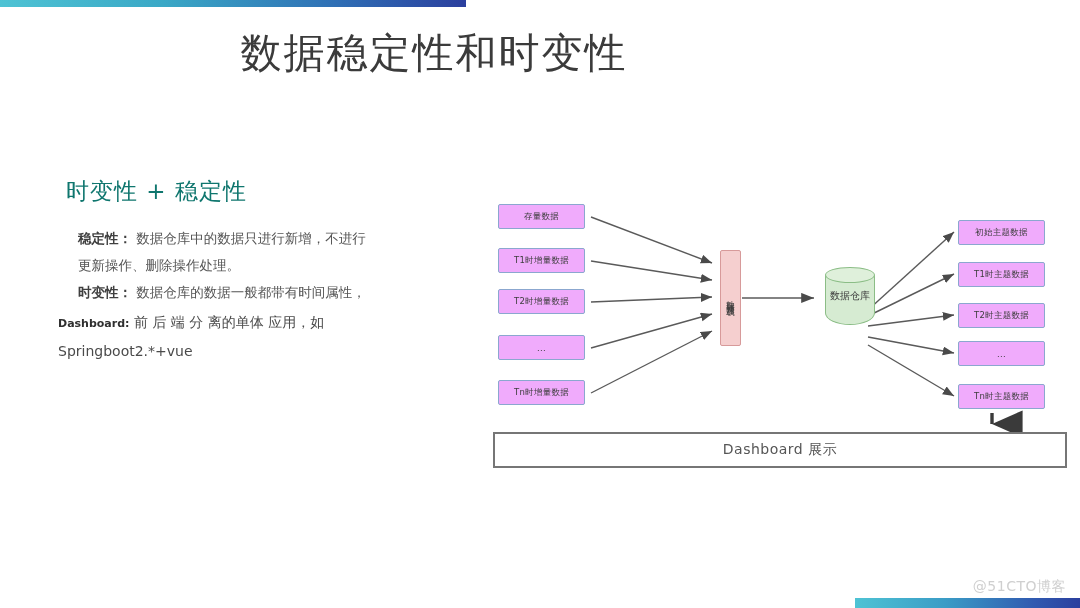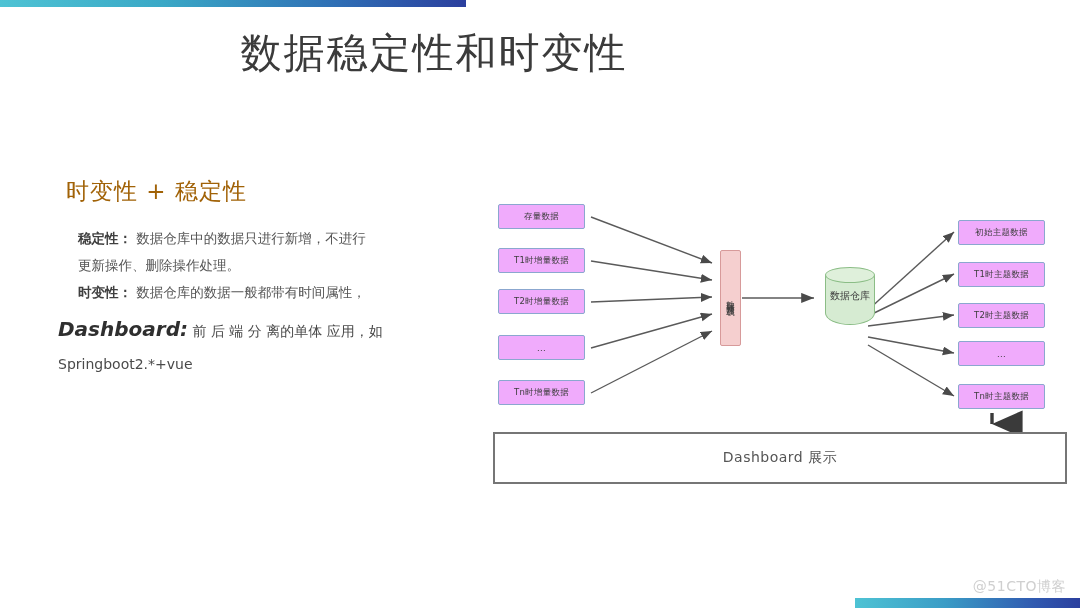--- a/index.html
+++ b/index.html
@@ -49,21 +49,21 @@
 
   
   .left-col {
     position: absolute;
     left: 58px;
     top: 176px;
     width: 375px;
   }
   .subhead {
     font-size: 23px;
-    color: #a16207;
+    color: #0f766e;
     letter-spacing: 1px;
     margin: 0 0 18px 8px;
     font-family: "DejaVu Sans", "Liberation Sans", sans-serif;
   }
   .body-block {
     margin-left: 20px;
     color: #555555;
     font-size: 13.5px;
     line-height: 2.0;
     font-family: "DejaVu Sans", "Liberation Sans", sans-serif;
@@ -81,22 +81,21 @@
   .dash-line {
     margin-left: -20px;
     margin-top: 2px;
     color: #4a4a4a;
     font-size: 14px;
     line-height: 2.1;
   }
   .dash-line .lbl {
     font-weight: bold;
     color: #2f2f2f;
-    font-size: 20px;
-    font-style: italic;
+    font-size: 11px;
   }
   .dash-sub {
     margin-left: -20px;
     color: #4a4a4a;
     font-size: 14px;
   }
 
   
   .diagram {
     position: absolute;
@@ -176,21 +175,21 @@
     text-align: center;
     font-size: 10px;
     color: #3d3d3d;
     font-family: "DejaVu Sans", "Liberation Sans", sans-serif;
   }
   .dashbar {
     position: absolute;
     left: 13px;
     top: 247px;
     width: 574px;
-    height: 52px;
+    height: 36px;
     box-sizing: border-box;
     background: #ffffff;
     border: 2px solid #767676;
     display: flex;
     align-items: center;
     justify-content: center;
     font-size: 14px;
     color: #555555;
     letter-spacing: .5px;
     font-family: "DejaVu Sans", "Liberation Sans", sans-serif;

